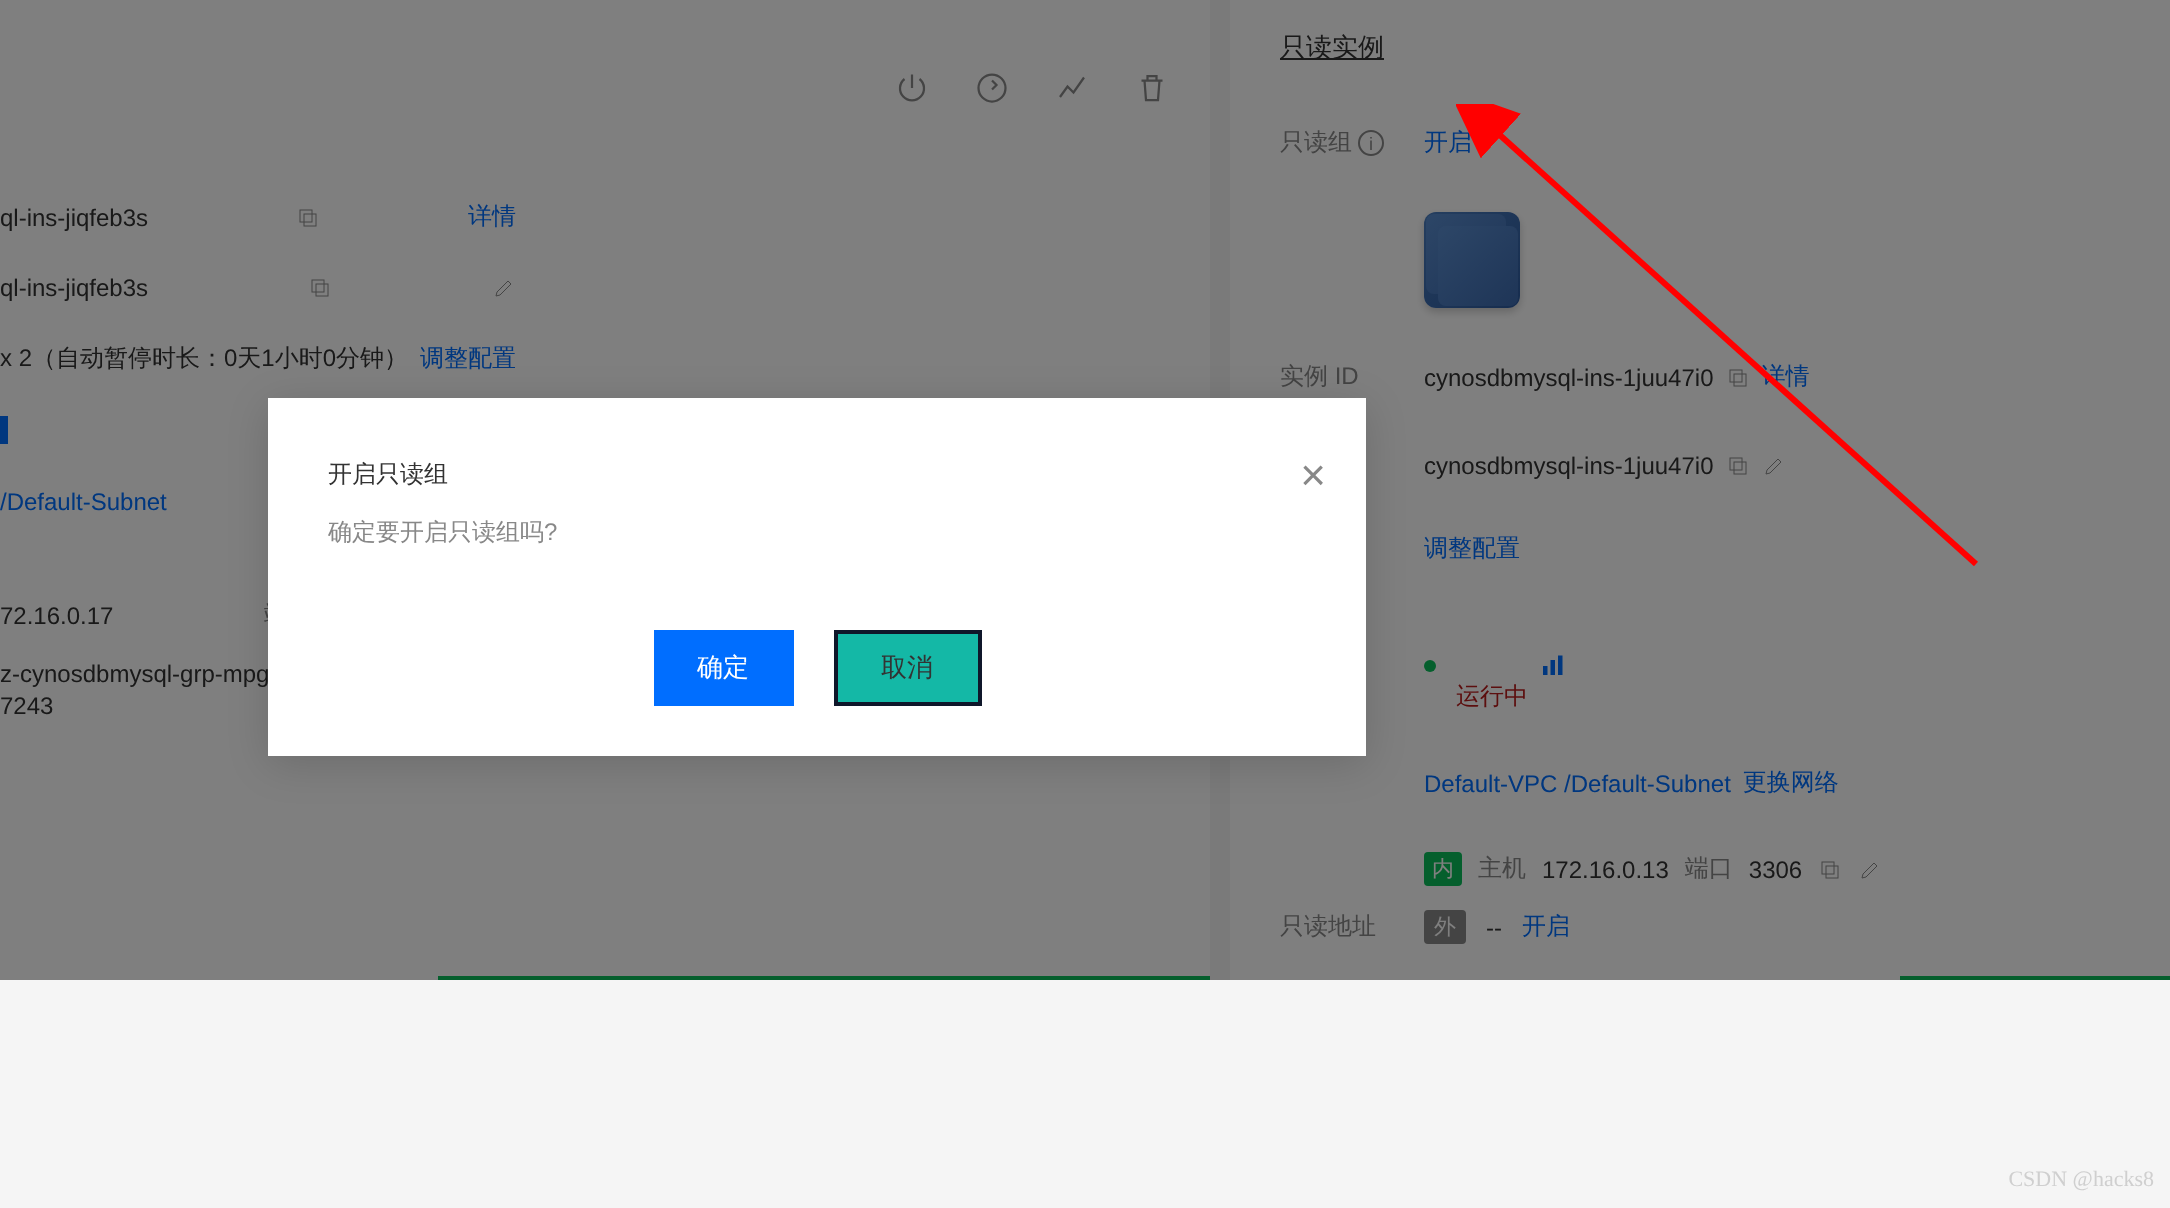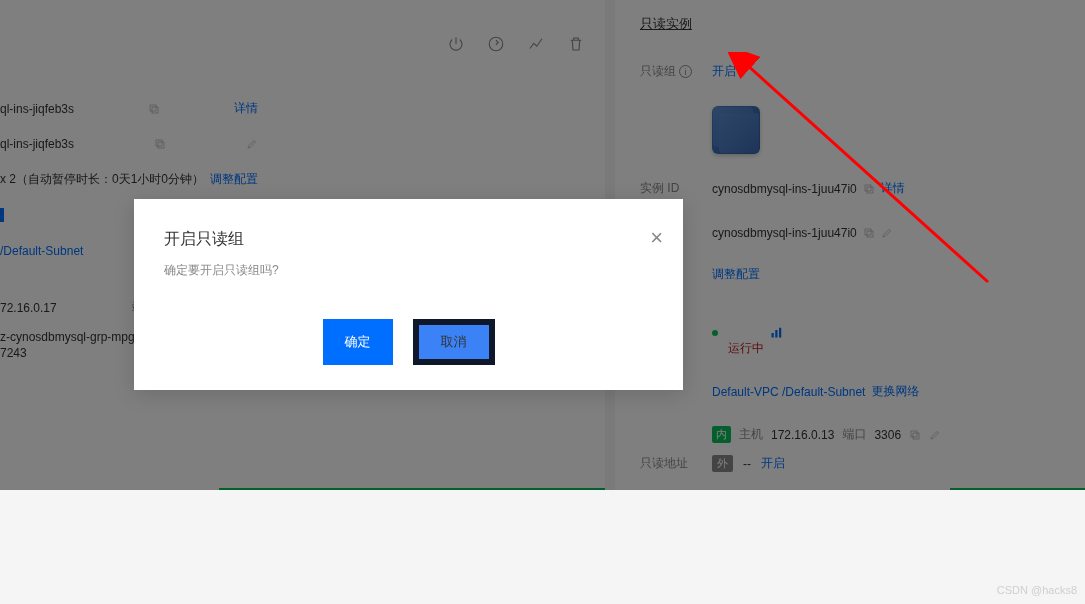--- a/index.html
+++ b/index.html
@@ -115,21 +115,21 @@
     .modal-close {
       position: absolute;
       right: 20px;
       top: 28px;
       font-size: 22px;
       color: #888;
       cursor: pointer;
       line-height:1;
     }
     .modal-title {
-      font-size: 16px;
+      font-size: 12px;
       color: #333;
       font-weight: 500;
       margin-bottom: 12px;
     }
     .modal-desc {
       font-size: 12px;
       color: #888;
       margin-bottom: 40px;
     }
     .modal-btns {
@@ -137,38 +137,38 @@
       justify-content:center;
       gap: 20px;
     }
     .btn {
       padding: 8px 22px;
       font-size: 13px;
       cursor: pointer;
       border: none;
     }
     .btn-primary { background: #006eff; color:#fff;}
-    .btn-default { background:#3b82f6; color:#333; border:6px solid #0f172a;}
+    .btn-default { background:#14b8a6; color:#333; border:2px solid #0f172a;}
     .arrow-annotation {
       position:absolute;
       pointer-events:none;
     }
     .bottom-border-green {
       position: absolute;
       top: 488px;
       height: 2px;
       background: #0abf5b;
     }
     .watermark {
       position:absolute;
       right: 8px;
       bottom: 8px;
       font-size: 11px;
       color: #cfcfcf;
-      font-family: Liberation Sans, sans-serif;
+      font-family: Liberation Serif, serif;
     }
   </style>
 </head>
 <body>
 
 <div class="bg-panel">
   <div class="toolbar-icons">
     <span><svg viewBox="0 0 24 24">
           <path d="M12 3v9M7 6a8 8 0 1 0 10 0"></path>
         </svg></span>

